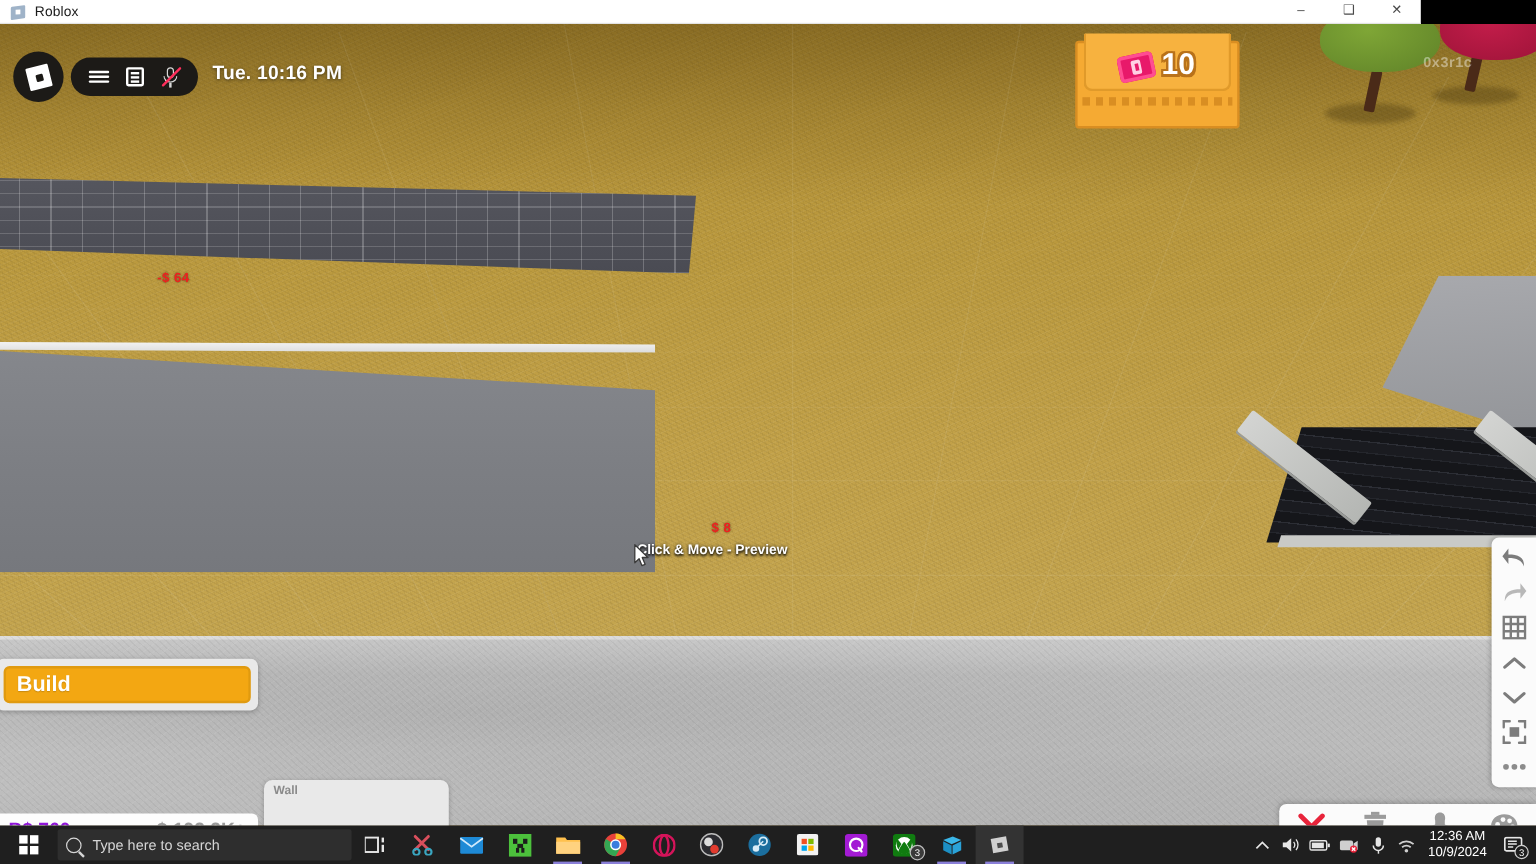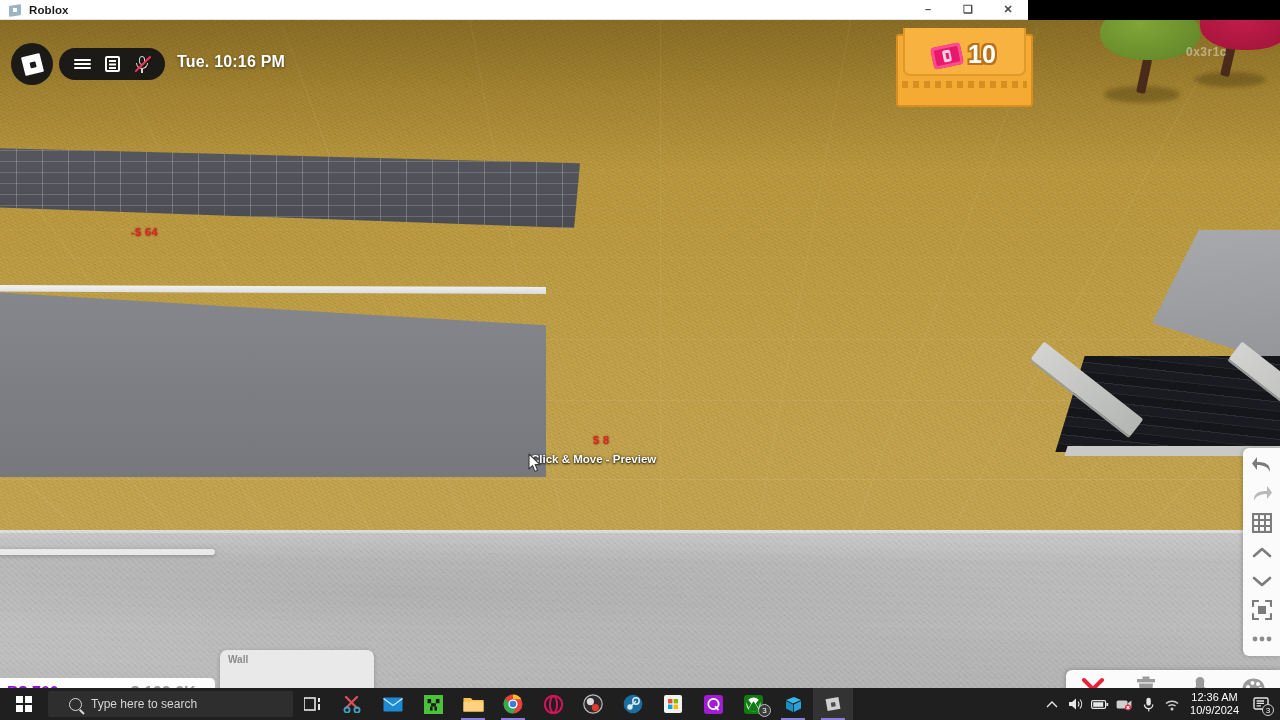--- a/index.html
+++ b/index.html
@@ -5,24 +5,23 @@
   * { margin:0; padding:0; box-sizing:border-box; }
   html,body { width:1280px; height:720px; overflow:hidden; }
   body {
     font-family:"Liberation Sans", sans-serif;
     background:#000;
     position:relative;
   }
 
   
   #titlebar{
-    position:absolute; left:0; top:0; width:1028px; height:20px;
+    position:absolute; left:0; top:0; width:1184px; height:20px;
     background:#ffffff; display:flex; align-items:center;
     border-bottom:1px solid #e3e3e3;
-    font-weight:bold;
   }
   #titlebar .tb-icon{
     width:14px; height:14px; margin-left:8px; margin-right:7px;
     position:relative;
   }
   #titlebar .tb-icon .sq{
     position:absolute; left:1px; top:2px; width:12px; height:11px;
     background:#9fb3c8; transform:skewY(-8deg);
     border-radius:1px;
   }
@@ -370,21 +369,21 @@
   .tb-start .win{
     width:16px; height:16px;
     background:
       linear-gradient(#fff,#fff) 0 0/7px 7px no-repeat,
       linear-gradient(#fff,#fff) 9px 0/7px 7px no-repeat,
       linear-gradient(#fff,#fff) 0 9px/7px 7px no-repeat,
       linear-gradient(#fff,#fff) 9px 9px/7px 7px no-repeat;
   }
   .tb-search{
     width:245px; height:26px; background:#2e2e2e; border-radius:2px;
-    display:flex; align-items:center; padding-left:21px; gap:9px;
+    display:flex; align-items:center; padding-left:7px; gap:9px;
     color:#d6d6d6; font-size:12px; cursor:text;
   }
   .tb-search .mag{
     width:13px; height:13px; border:1.6px solid #d6d6d6; border-radius:50%;
     position:relative;
   }
   .tb-search .mag:after{
     content:''; position:absolute; right:-4px; bottom:-3px; width:6px; height:1.6px;
     background:#d6d6d6; transform:rotate(45deg);
   }
@@ -546,20 +545,21 @@
 
   <div class="ticket">
     <div class="body"></div>
     <div class="inner-top"></div>
     <div class="perf"></div>
     <div class="tick-icon"></div>
     <div class="count">10</div>
   </div>
 
   <div class="menu-panel">
+    <button class="menu-btn">Build</button>
   </div>
   <div class="money-bar">
     <span class="bux">B$ 760</span>
     <span class="cash">$ 192.2K+</span>
   </div>
 
   <div class="wall-panel">
     <div class="lbl">Wall</div>
   </div>
 

